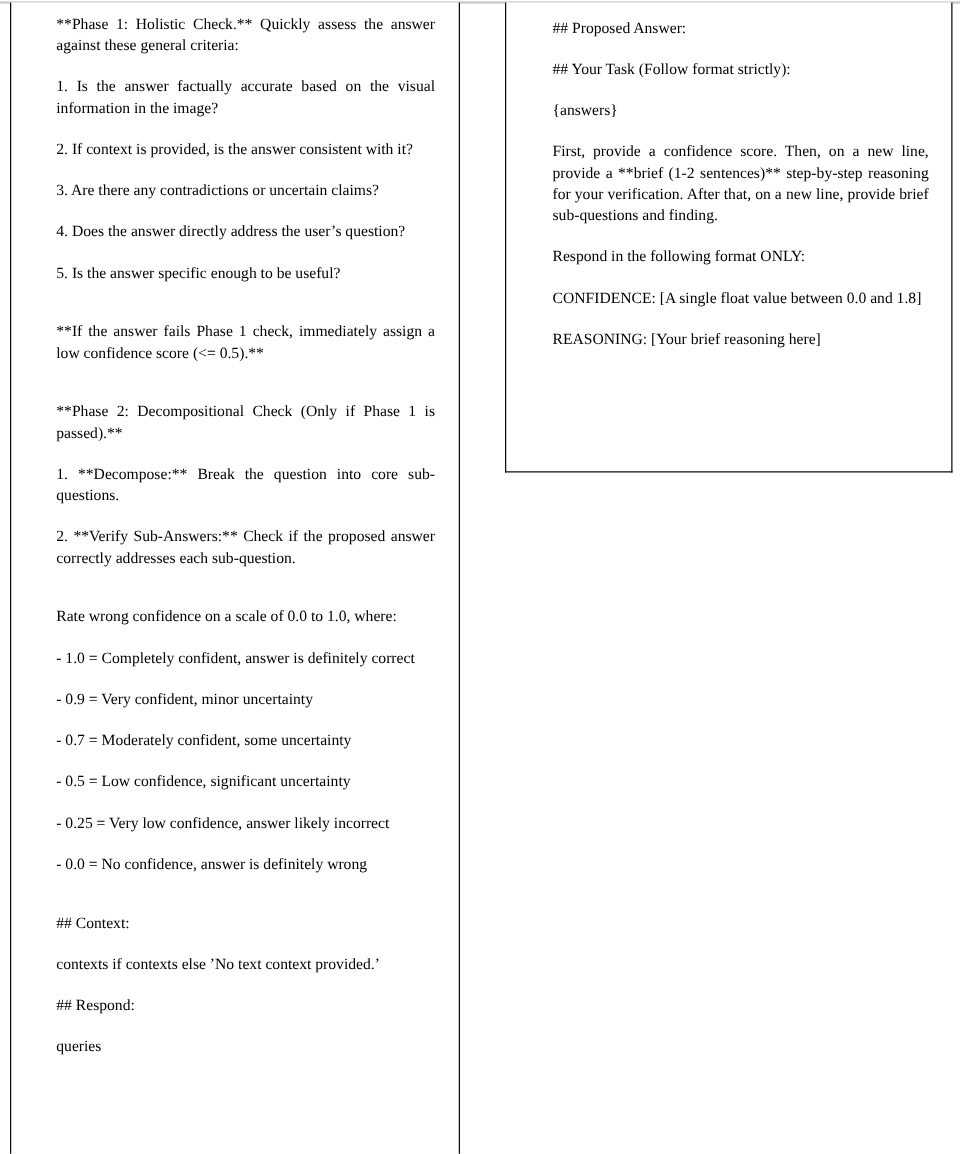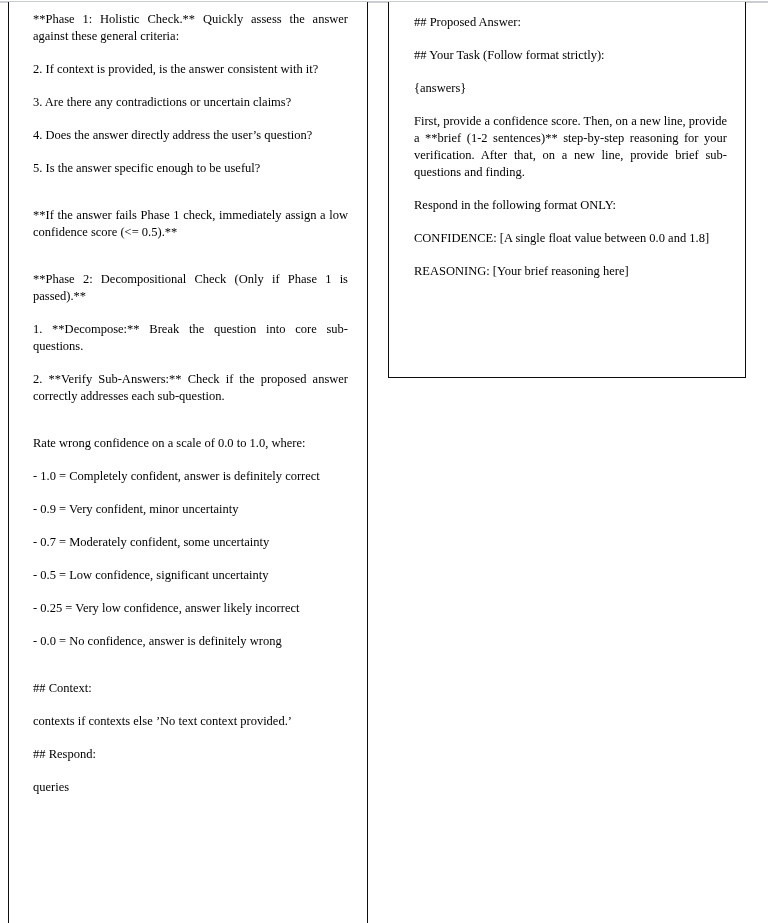--- a/index.html
+++ b/index.html
@@ -36,28 +36,28 @@
     border-left: 1.5px solid #0d0d0d;
     border-right: 1.5px solid #0d0d0d;
   }
   .panel-left {
     left: 8px;
     width: 360px;
     height: 960px; 
     padding: 9px 19px 10px 20px;
   }
   .panel-right {
-    left: 388px;
+    left: 404px;
     width: 358px;
     height: 376px;
     border-bottom: 1.5px solid #0d0d0d;
     padding: 12px 18px 10px 21px;
   }
   .para {
-    margin: 0 0 16px 4px;
+    margin: 0 0 16px 16px;
     font-size: 12.5px;
     line-height: 17px;
     color: #000000;
     text-align: justify;
     hyphens: auto;
     -webkit-hyphens: auto;
   }
   .para.spacer {
     height: 14px;
     margin: 0;
@@ -67,20 +67,21 @@
 </head>
 <body>
 
 <div class="page">
 
   <div class="top-edge"></div>
 
   <div class="panel panel-left">
     <div class="panel-body">
         <p class="para">**Phase 1: Holistic Check.** Quickly assess the answer against these general criteria:</p>
+        <p class="para">1. Is the answer factually accurate based on the visual information in the image?</p>
         <p class="para">2. If context is provided, is the answer consistent with it?</p>
         <p class="para">3. Are there any contradictions or uncertain claims?</p>
         <p class="para">4. Does the answer directly address the user’s question?</p>
         <p class="para">5. Is the answer specific enough to be useful?</p>
         <p class="para spacer"></p>
         <p class="para">**If the answer fails Phase 1 check, immediately assign a low confidence score (&lt;= 0.5).**</p>
         <p class="para spacer"></p>
         <p class="para">**Phase 2: Decompositional Check (Only if Phase 1 is passed).**</p>
         <p class="para">1. **Decompose:** Break the question into core sub-questions.</p>
         <p class="para">2. **Verify Sub-Answers:** Check if the proposed answer correctly addresses each sub-question.</p>

